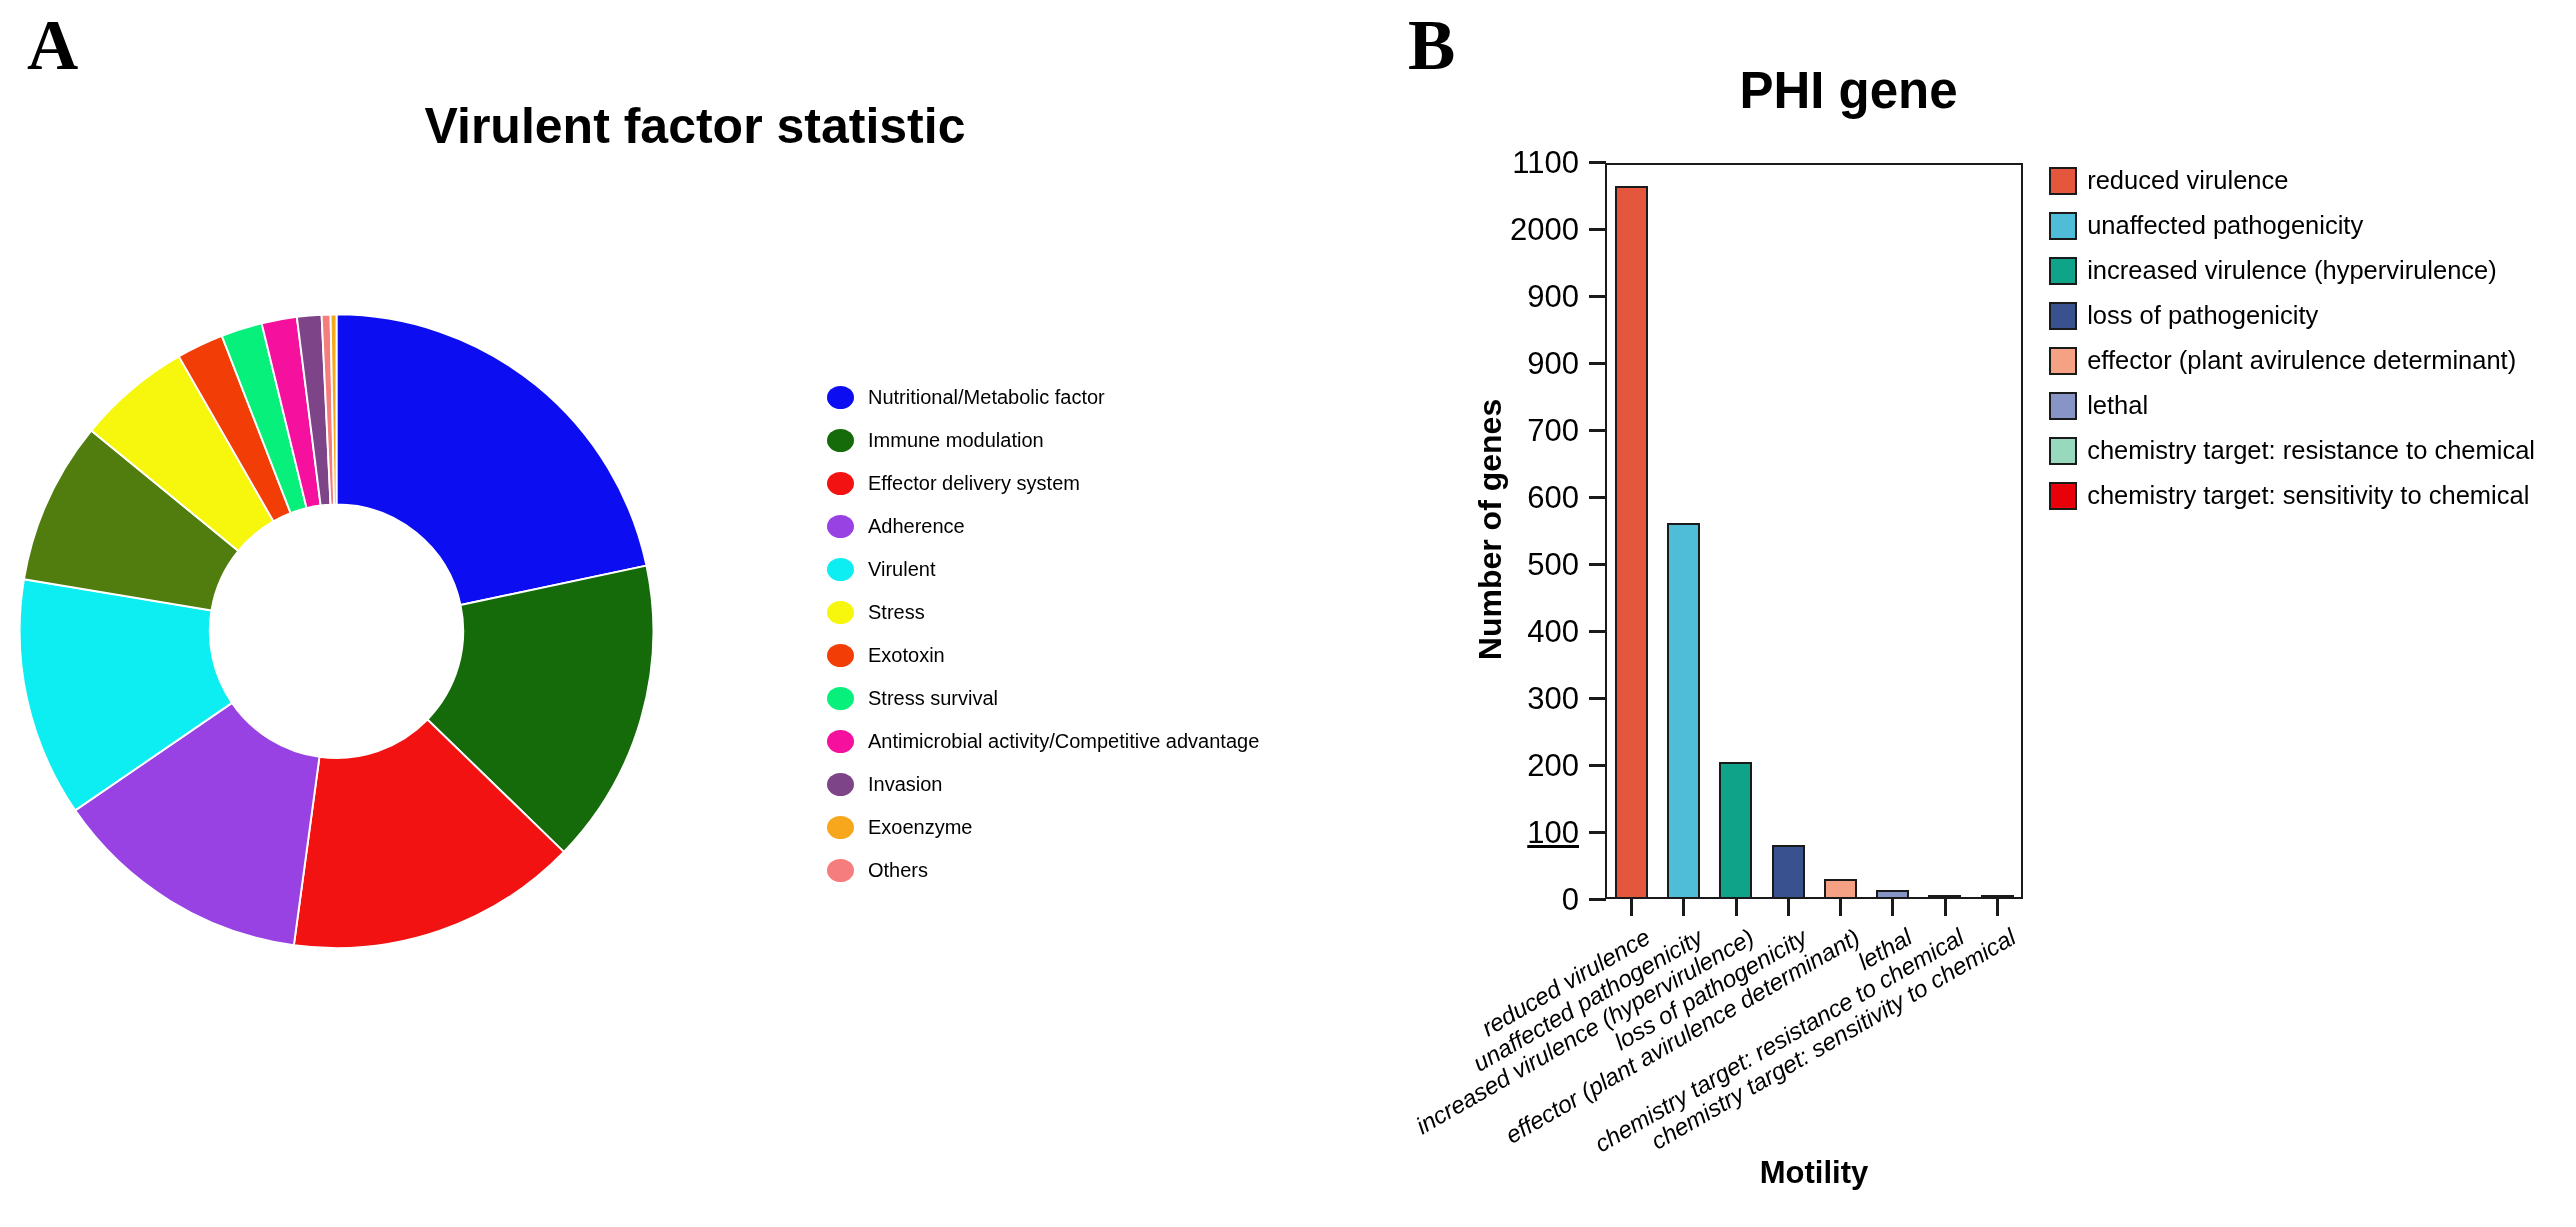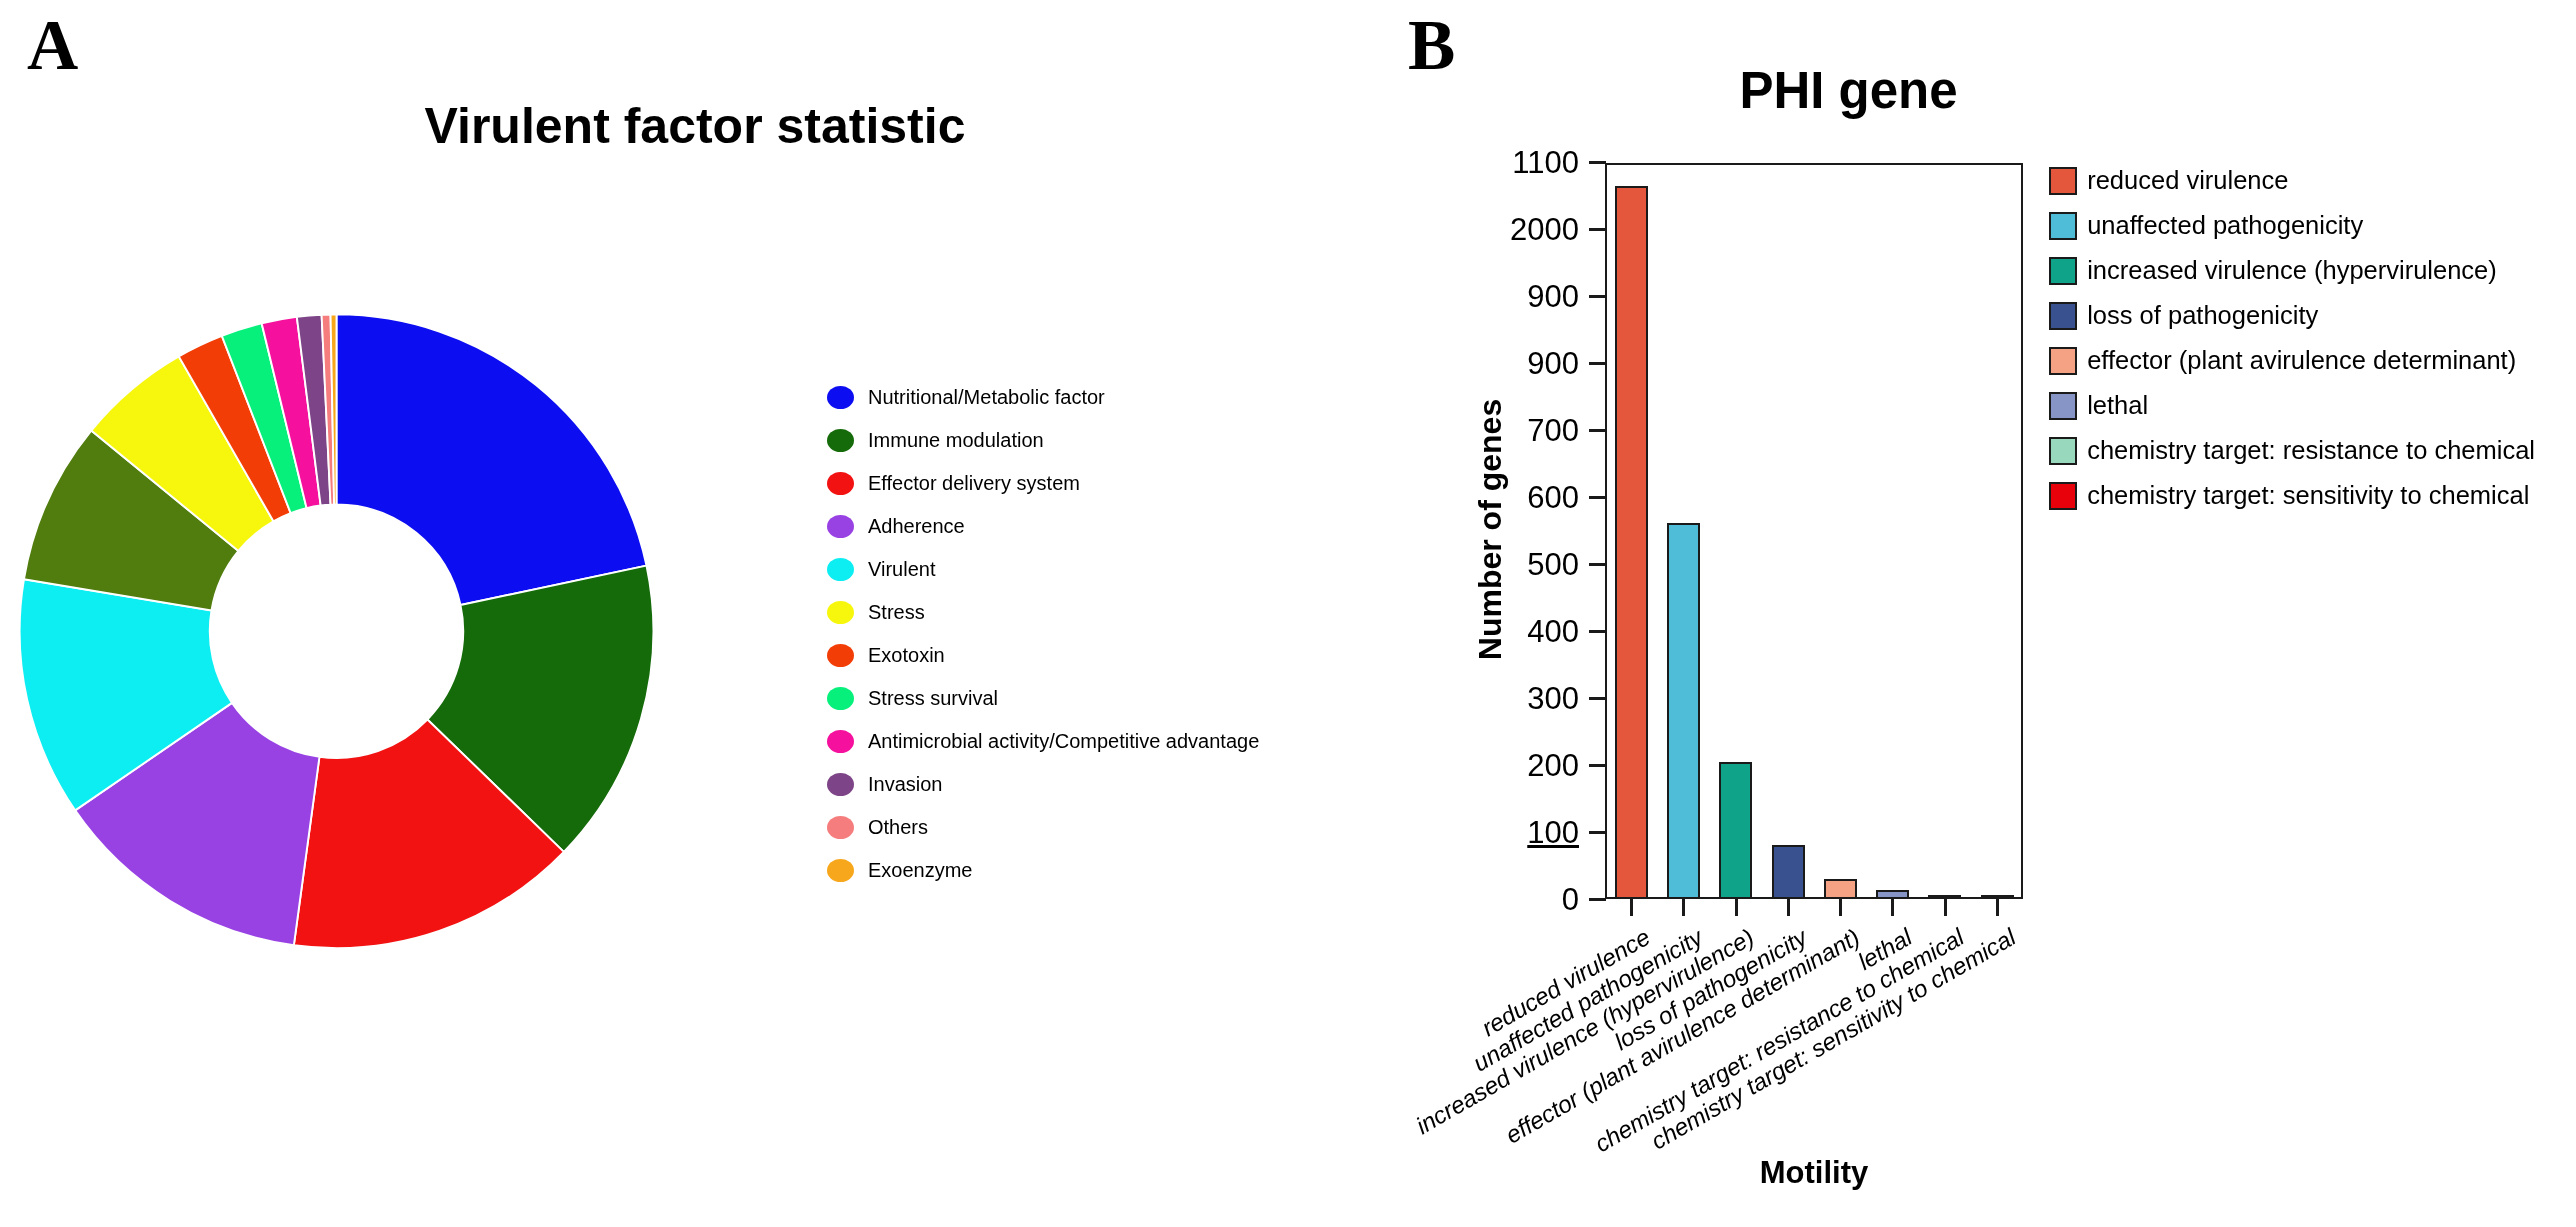--- a/index.html
+++ b/index.html
@@ -89,26 +89,26 @@
       </div>
       <div class="la-row">
         <div class="la-bullet" style="background: rgb(245, 16, 157);"></div>
         <div class="la-text">Antimicrobial activity/Competitive advantage</div>
       </div>
       <div class="la-row">
         <div class="la-bullet" style="background: rgb(125, 69, 135);"></div>
         <div class="la-text">Invasion</div>
       </div>
       <div class="la-row">
+        <div class="la-bullet" style="background: rgb(247, 167, 28);"></div>
+        <div class="la-text">Exoenzyme</div>
+      </div>
+      <div class="la-row">
         <div class="la-bullet" style="background: rgb(245, 125, 125);"></div>
         <div class="la-text">Others</div>
-      </div>
-      <div class="la-row">
-        <div class="la-bullet" style="background: rgb(247, 167, 28);"></div>
-        <div class="la-text">Exoenzyme</div>
       </div>
     </div>
 
   <div class="panel-label" style="left:1408px;top:9.6px;">B</div>
   <div class="chart-title b-title">PHI gene</div>
   <div id="plot-frame" style="left: 1605px; top: 163px; width: 418px; height: 736px;"></div>
   <div id="y-axis">
       <div class="ytick" style="left: 1589px; top: 898px; width: 16.6px;"></div>
       <div class="ytick-label" style="left: 1429px; top: 884px; width: 150px;">0</div>
       <div class="ytick" style="left: 1589px; top: 831px; width: 16.6px;"></div>

